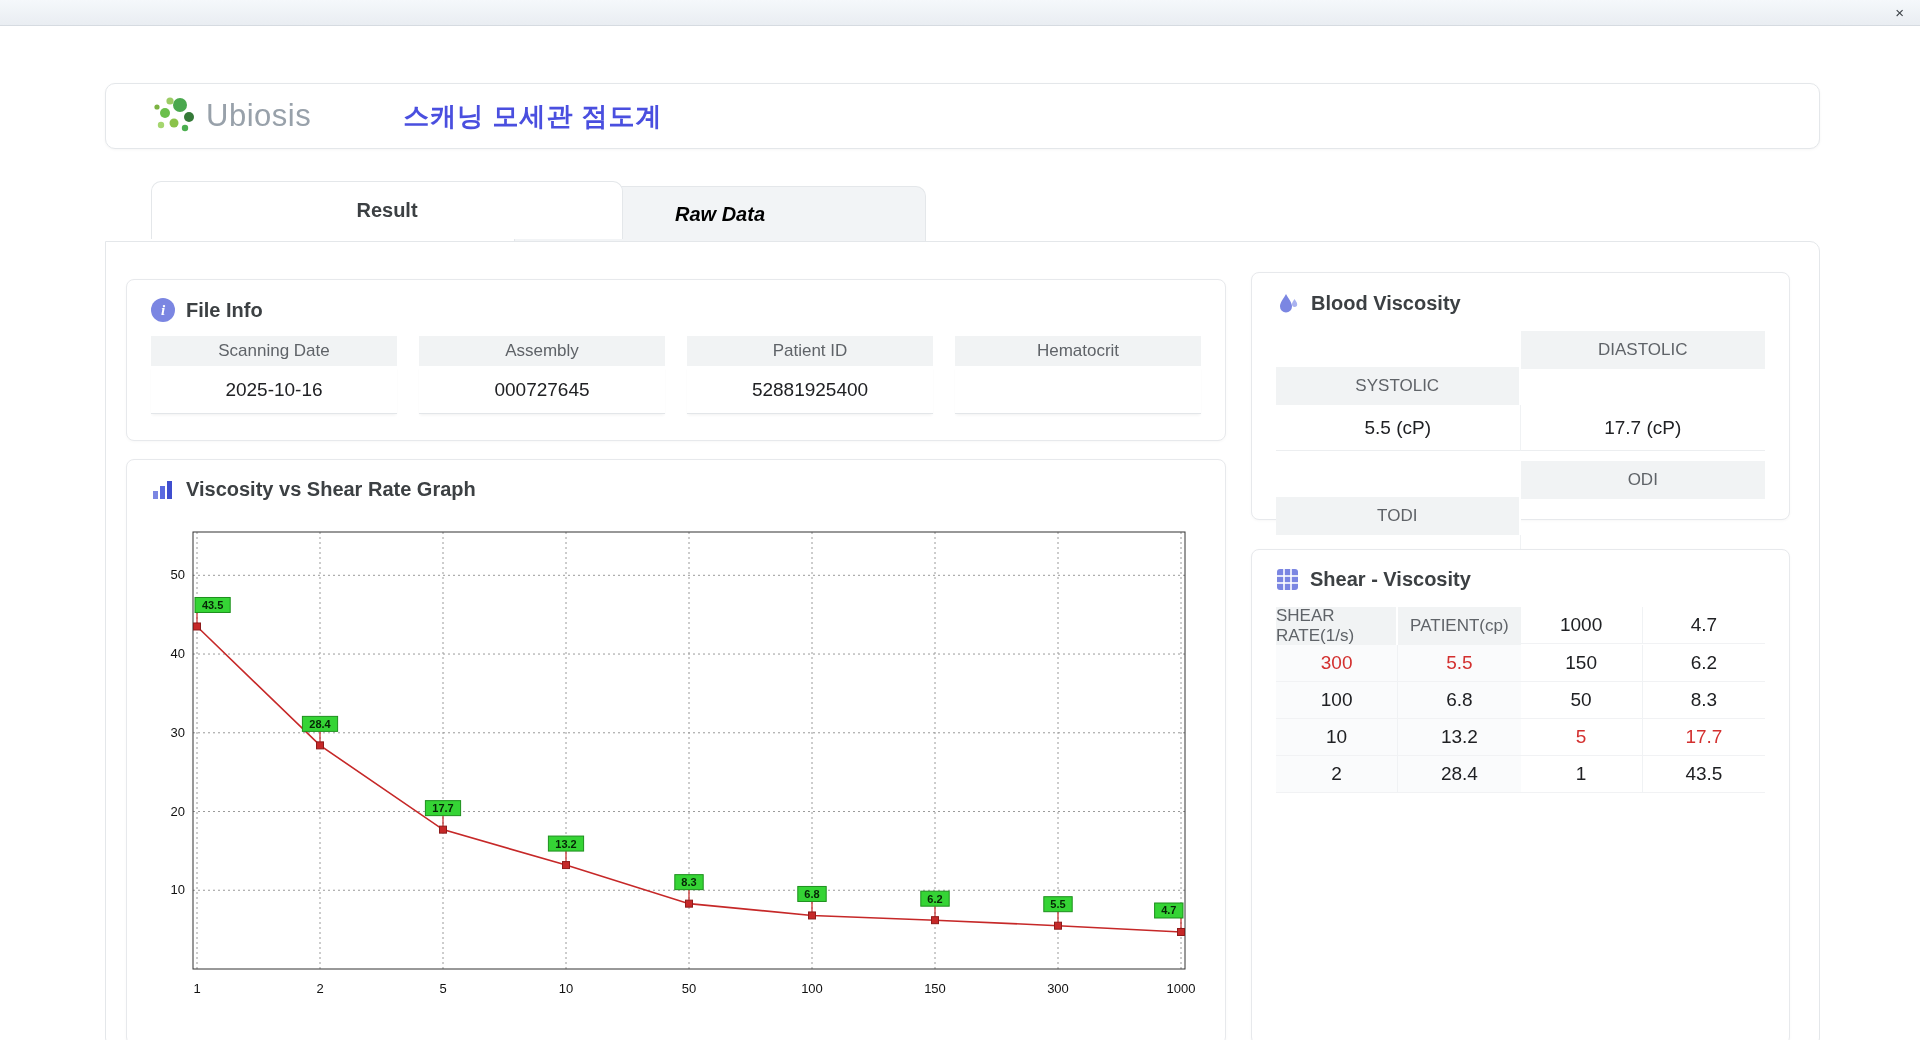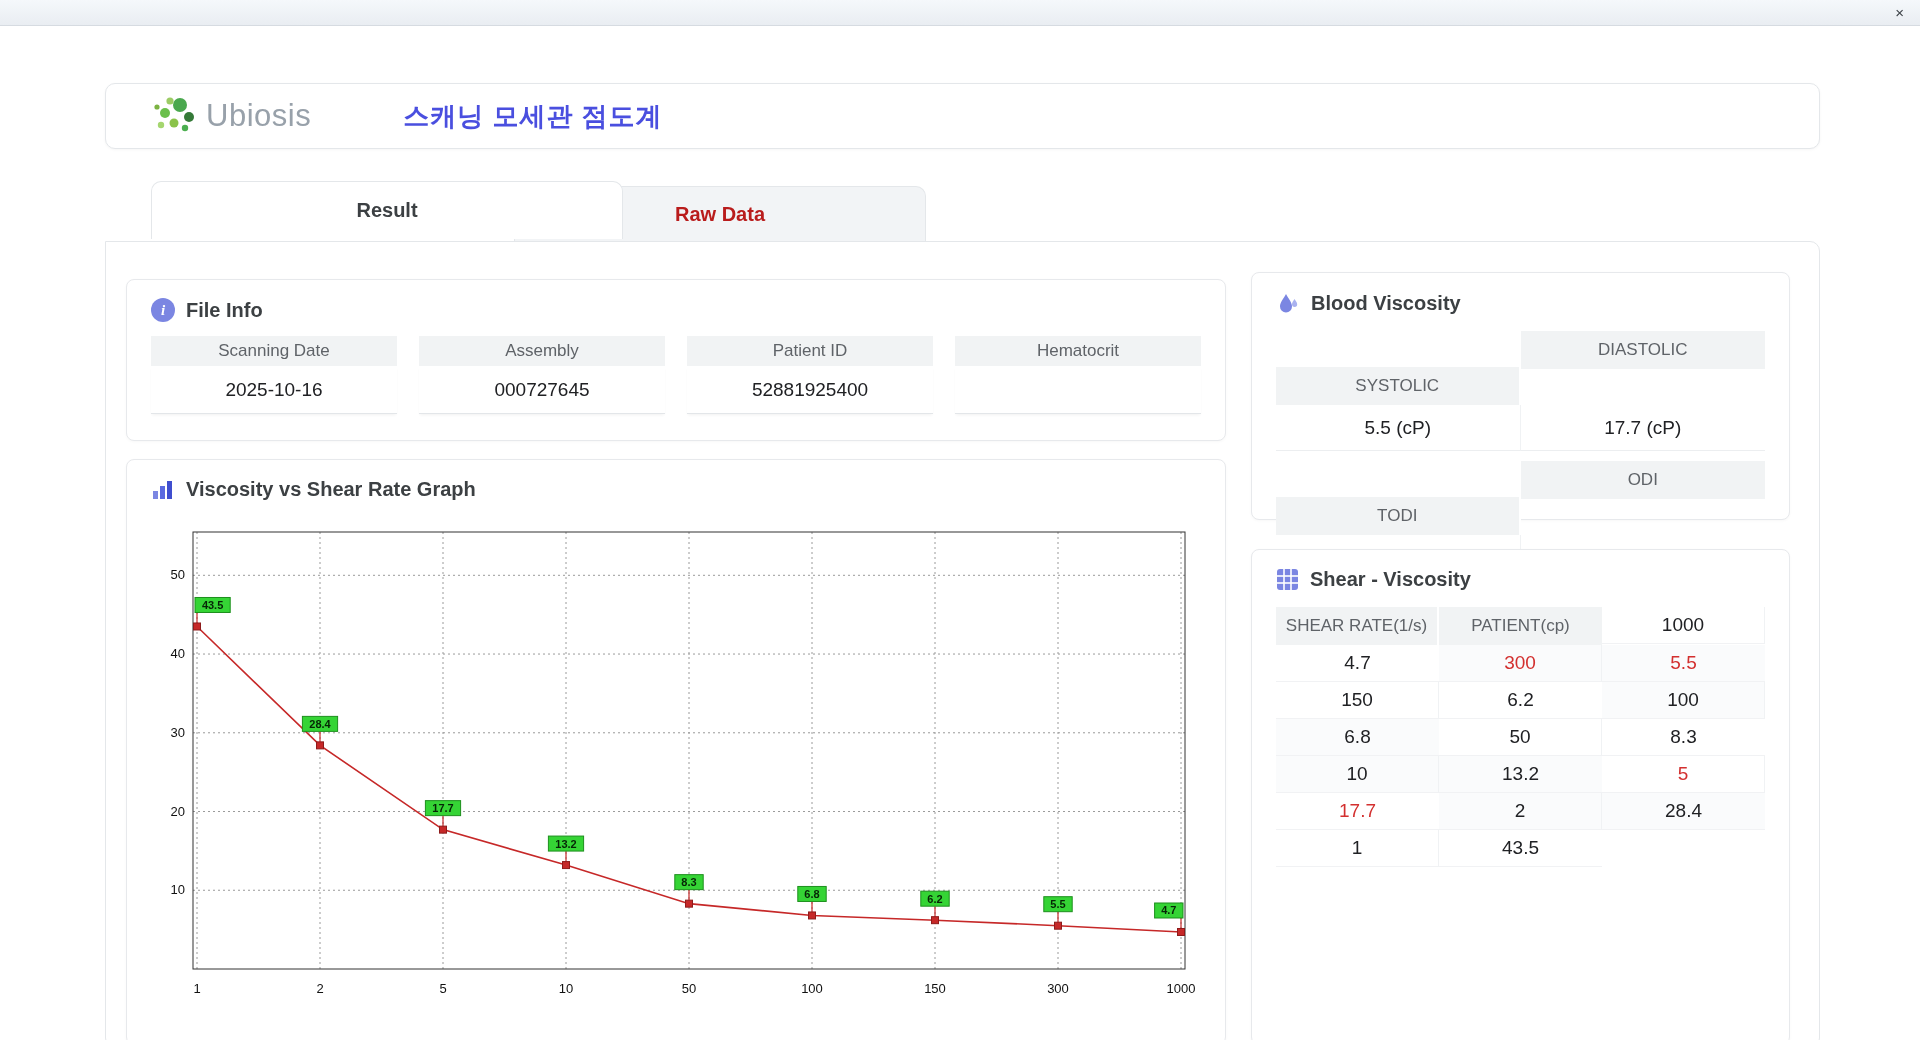--- a/index.html
+++ b/index.html
@@ -39,21 +39,21 @@
   .logo-text { font-size:31px; color:#98a1aa; font-weight:500; letter-spacing:.5px; }
   .app-title { margin-left:92px; font-size:26px; font-weight:bold; color:#4a4fdf; letter-spacing:1px; }
 
   
   .tab {
     position:absolute; display:flex; align-items:center; justify-content:center;
     font-size:20px; font-weight:bold; cursor:pointer;
     border:1px solid #e4e7ea; border-bottom:none; border-radius:10px 10px 0 0;
   }
   .tab.active   { left:105px; top:155px; width:472px; height:58px; background:#fff;    color:#3c4043; z-index:3;margin-left:46px; }
-  .tab.inactive { left:514px; top:160px; width:412px; height:55px; background:#f2f4f6; color:#b91c1c; z-index:1; }
+  .tab.inactive { left:514px; top:160px; width:412px; height:55px; background:#f2f4f6; color:#000000; z-index:1;font-style:italic; }
 
   
   .panel {
     position:absolute; left:105px; top:215px; width:1715px; height:807px;
     background:#fff; border:1px solid #e4e7ea; border-radius:0 10px 10px 10px; z-index:2;
   }
 
   
   .card {
     position:absolute; background:#fff; border:1px solid #e7e9ec; border-radius:8px;
@@ -96,21 +96,21 @@
     font-size:17px; color:#5f6368;
   }
   .bv-h:first-child { border-right:2px solid #fff;margin-top:36px; }
   .bv-v {
     height:46px; display:flex; align-items:center; justify-content:center;
     font-size:19px; color:#202124; border-bottom:1px solid #eceef0;
   }
   .bv-v:nth-child(3) { border-right:1px solid #f0f2f4; }
 
   
-  .sv-table { margin:4px 24px 0; display:grid; grid-template-columns:1fr 1fr 1fr; }
+  .sv-table { margin:4px 24px 0; display:grid; grid-template-columns:1fr 1fr 1fr 1fr; }
   .sv-h {
     height:38px; background:#f1f3f4; display:flex; align-items:center; justify-content:center;
     font-size:17px; color:#5f6368;
   }
   .sv-h:first-child { border-right:2px solid #fff; }
   .sv-cell {
     height:37px; display:flex; align-items:center; justify-content:center;
     font-size:19px; color:#202124; border-bottom:1px solid #f1f2f4;
   }
   .sv-cell.col1 { border-right:1px solid #f0f2f4; }

